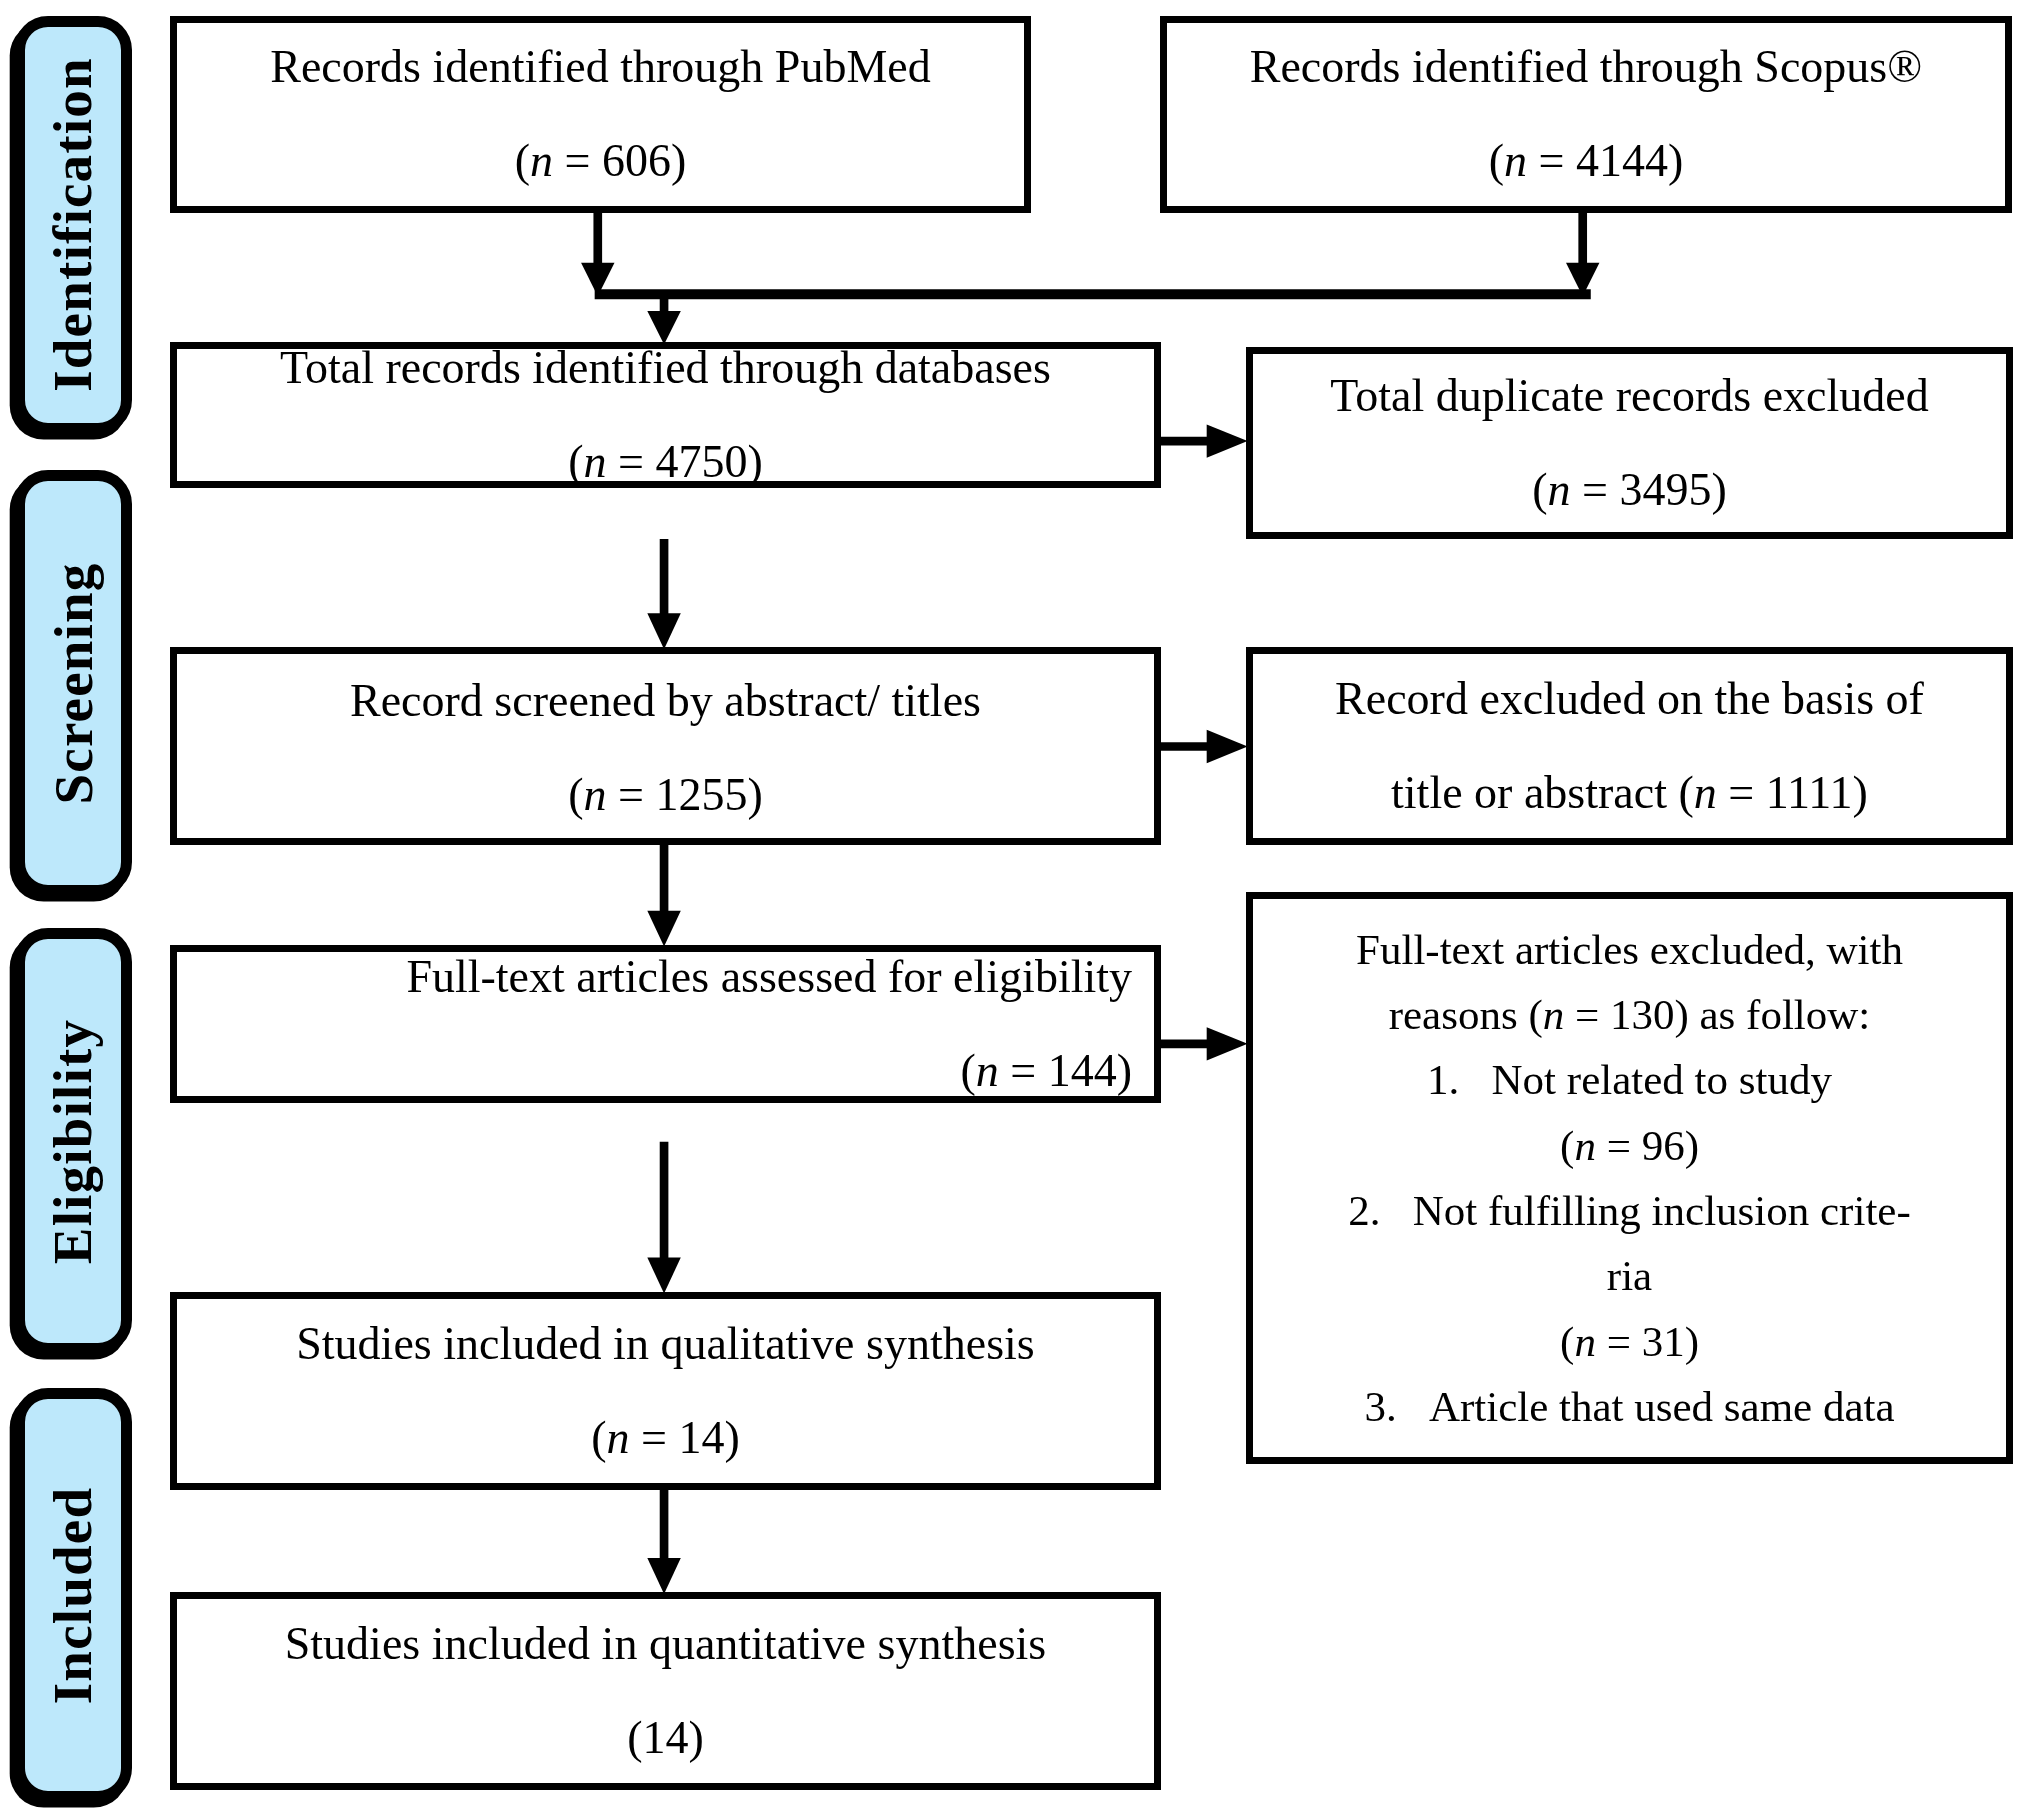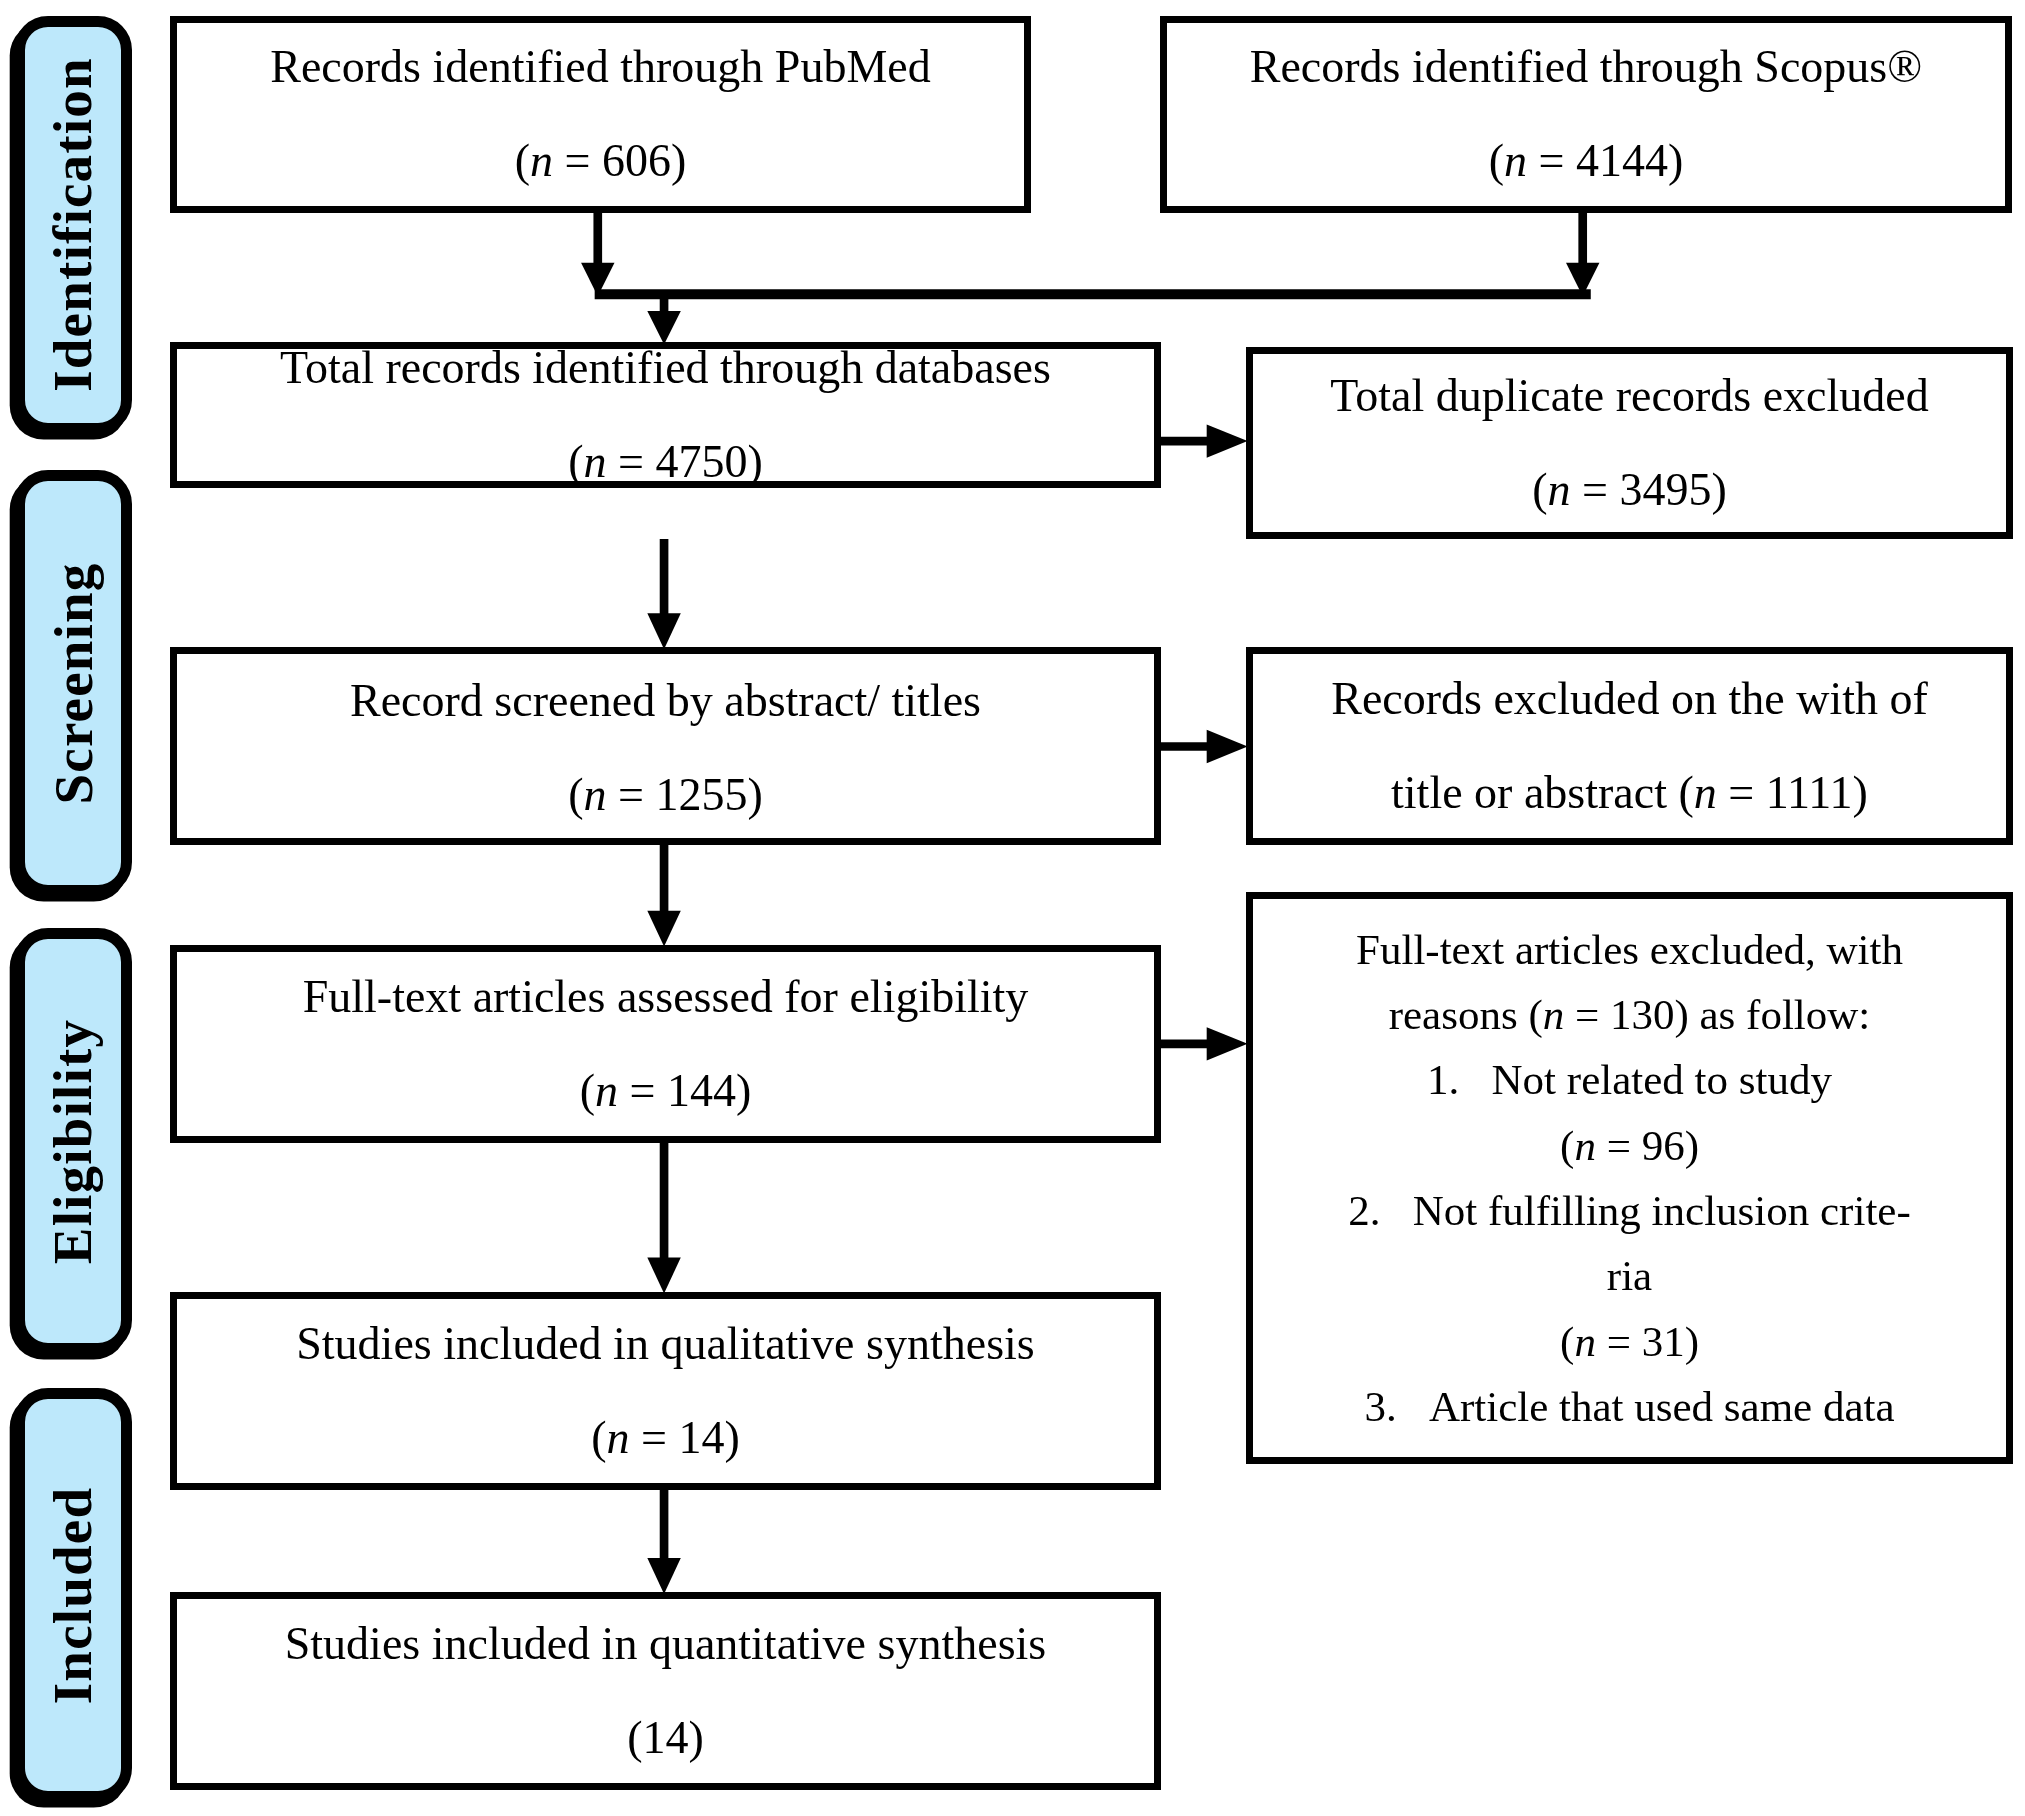--- a/index.html
+++ b/index.html
@@ -47,21 +47,21 @@
     padding:0 22px;
     z-index:2;
   }
   .fbox.multi{font-size:43px;line-height:1.52;padding:0 15.5px;}
   .b1{left:170px;top:15.5px;width:861px;height:197px;}
   .b2{left:1160px;top:15.5px;width:852px;height:197px;}
   .b3{left:170px;top:342px;width:991px;height:146px;}
   .b4{left:1246px;top:347px;width:767px;height:192px;}
   .b5{left:170px;top:647px;width:991px;height:198px;justify-content:space-between;}
   .b6{left:1246px;top:647px;width:767px;height:198px;}
-  .b7{left:170px;top:945px;width:991px;height:198px;}
+  .b7{left:170px;top:945px;width:991px;height:158px;text-align:right;}
   .b8{left:1246px;top:892px;width:767px;height:572px;}
   .b9{left:170px;top:1292px;width:991px;height:198px;}
   .b10{left:170px;top:1592px;width:991px;height:198px;}
   .box-line{width:100%;}
 </style>
 </head>
 <body>
 
 <div class="canvas">
 
@@ -154,21 +154,21 @@
     <div class="box-line">Total duplicate records excluded</div>
     <div class="box-line">(<i>n</i> = 3495)</div>
   </div>
 
   <div class="fbox b5">
     <div class="box-line">Record screened by abstract/ titles</div>
     <div class="box-line">(<i>n</i> = 1255)</div>
   </div>
 
   <div class="fbox b6">
-    <div class="box-line">Records excluded on the with of</div>
+    <div class="box-line">Record excluded on the basis of</div>
     <div class="box-line">title or abstract (<i>n</i> = 1111)</div>
   </div>
 
   <div class="fbox b7">
     <div class="box-line">Full-text articles assessed for eligibility</div>
     <div class="box-line">(<i>n</i> = 144)</div>
   </div>
 
   <div class="fbox b8 multi">
     <div class="box-line">Full-text articles excluded, with</div>

